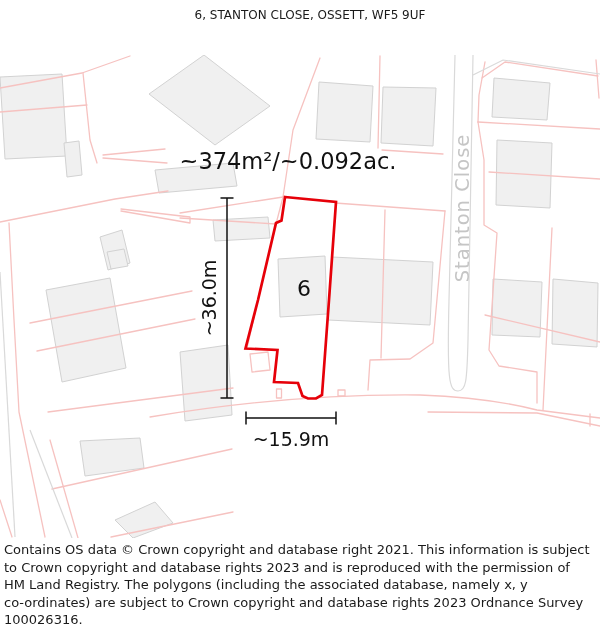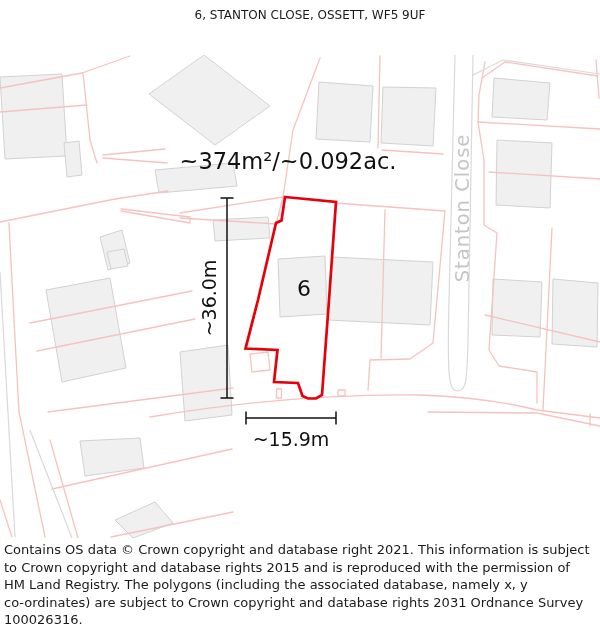--- a/index.html
+++ b/index.html
@@ -100,17 +100,17 @@
 
   <text class="map-label" x="288" y="169" font-size="22.5" text-anchor="middle">~374m²/~0.092ac.</text>
   <text class="map-label" x="304" y="296" font-size="22" text-anchor="middle">6</text>
   <text class="map-label" transform="translate(216,298) rotate(-90)" font-size="19" text-anchor="middle">~36.0m</text>
   <text class="map-label" x="291" y="446" font-size="19" text-anchor="middle">~15.9m</text>
   <text transform="translate(469,208) rotate(-90)" font-size="19.5" letter-spacing="1" text-anchor="middle" fill="#c5c5c5">Stanton Close</text>
 </svg>
 
 <div class="footer-block">
   <div class="footer-line">Contains OS data © Crown copyright and database right 2021. This information is subject</div>
-  <div class="footer-line">to Crown copyright and database rights 2015 and is reproduced with the permission of</div>
+  <div class="footer-line">to Crown copyright and database rights 2023 and is reproduced with the permission of</div>
   <div class="footer-line">HM Land Registry. The polygons (including the associated database, namely x, y</div>
-  <div class="footer-line">co-ordinates) are subject to Crown copyright and database rights 2031 Ordnance Survey</div>
+  <div class="footer-line">co-ordinates) are subject to Crown copyright and database rights 2023 Ordnance Survey</div>
   <div class="footer-line">100026316.</div>
 </div>
 
 </body></html>

